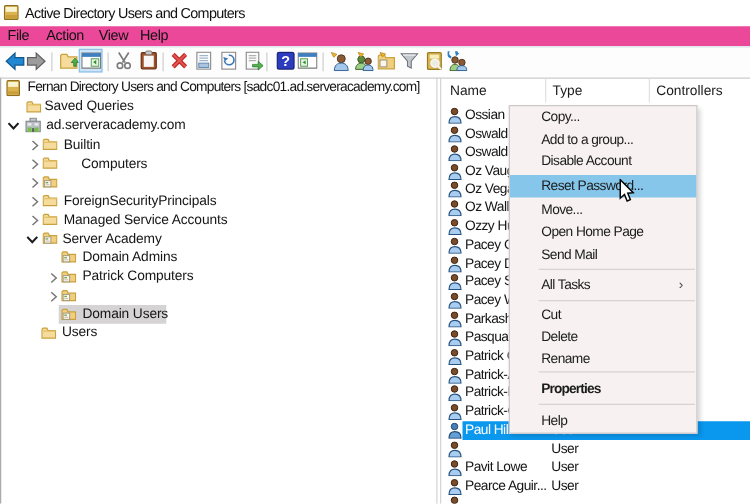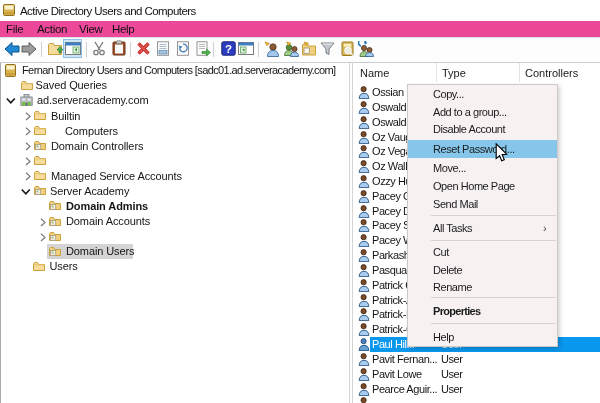--- a/index.html
+++ b/index.html
@@ -205,30 +205,30 @@
     <div class="trow" style="left:0;top:138.64999999999998px;width:349px">
       <svg style="position:absolute;left:24px;top:3.5px" width="8" height="9" viewBox="0 0 8 9">
         <path d="M2 0.8 L6 4.4 L2 8" fill="none" stroke="#777777" stroke-width="1.2"></path>
       </svg>
       <svg style="position:absolute;left:34px;top:1.5px" width="12" height="11" viewBox="0 0 12 11">
         <path d="M0.5 2.5 L0.5 9.5 L11.5 9.5 L11.5 3.5 L5.5 3.5 L4.5 1.5 L1.5 1.5 Z" fill="#f0cf7e" stroke="#c9a23e" stroke-width="1"></path>
         <rect x="1.5" y="4.5" width="5.2" height="5" fill="#fdfaf0" stroke="#a39a80" stroke-width="0.8"></rect>
         <rect x="2.4" y="5.6" width="2.2" height="1.1" fill="#7fa35c"></rect>
         <rect x="2.4" y="7.4" width="3.2" height="0.9" fill="#c9c2a9"></rect>
       </svg>
-      <span style="position:absolute;left:51px;top:0;">Domain Controllers</span>
     </div>
     <div class="trow" style="left:0;top:153.72px;width:349px">
       <svg style="position:absolute;left:24px;top:3.5px" width="8" height="9" viewBox="0 0 8 9">
         <path d="M2 0.8 L6 4.4 L2 8" fill="none" stroke="#777777" stroke-width="1.2"></path>
       </svg>
       <svg style="position:absolute;left:34px;top:1.5px" width="12" height="11" viewBox="0 0 12 11">
         <path d="M0.5 2.5 L0.5 9.5 L11.5 9.5 L11.5 3.5 L5.5 3.5 L4.5 1.5 L1.5 1.5 Z" fill="#f5dc9c" stroke="#c9a23e" stroke-width="1"></path>
         <path d="M0.5 3.8 L11.5 3.8" stroke="#e4c06a" stroke-width="1"></path>
       </svg>
+      <span style="position:absolute;left:51px;top:0;">ForeignSecurityPrincipals</span>
     </div>
     <div class="trow" style="left:0;top:168.79000000000002px;width:349px">
       <svg style="position:absolute;left:24px;top:3.5px" width="8" height="9" viewBox="0 0 8 9">
         <path d="M2 0.8 L6 4.4 L2 8" fill="none" stroke="#777777" stroke-width="1.2"></path>
       </svg>
       <svg style="position:absolute;left:34px;top:1.5px" width="12" height="11" viewBox="0 0 12 11">
         <path d="M0.5 2.5 L0.5 9.5 L11.5 9.5 L11.5 3.5 L5.5 3.5 L4.5 1.5 L1.5 1.5 Z" fill="#f5dc9c" stroke="#c9a23e" stroke-width="1"></path>
         <path d="M0.5 3.8 L11.5 3.8" stroke="#e4c06a" stroke-width="1"></path>
       </svg>
       <span style="position:absolute;left:51px;top:0;">Managed Service Accounts</span>
@@ -245,33 +245,33 @@
       </svg>
       <span style="position:absolute;left:50px;top:0;">Server Academy</span>
     </div>
     <div class="trow" style="left:0;top:198.93px;width:349px">
       <svg style="position:absolute;left:49px;top:1.5px" width="12" height="11" viewBox="0 0 12 11">
         <path d="M0.5 2.5 L0.5 9.5 L11.5 9.5 L11.5 3.5 L5.5 3.5 L4.5 1.5 L1.5 1.5 Z" fill="#f0cf7e" stroke="#c9a23e" stroke-width="1"></path>
         <rect x="1.5" y="4.5" width="5.2" height="5" fill="#fdfaf0" stroke="#a39a80" stroke-width="0.8"></rect>
         <rect x="2.4" y="5.6" width="2.2" height="1.1" fill="#7fa35c"></rect>
         <rect x="2.4" y="7.4" width="3.2" height="0.9" fill="#c9c2a9"></rect>
       </svg>
-      <span style="position:absolute;left:66px;top:0;font-weight:bold;">Domain Admins</span>
+      <span style="position:absolute;left:66px;top:0;">Domain Admins</span>
     </div>
     <div class="trow" style="left:0;top:214px;width:349px">
       <svg style="position:absolute;left:39px;top:3.5px" width="8" height="9" viewBox="0 0 8 9">
         <path d="M2 0.8 L6 4.4 L2 8" fill="none" stroke="#777777" stroke-width="1.2"></path>
       </svg>
       <svg style="position:absolute;left:49px;top:1.5px" width="12" height="11" viewBox="0 0 12 11">
         <path d="M0.5 2.5 L0.5 9.5 L11.5 9.5 L11.5 3.5 L5.5 3.5 L4.5 1.5 L1.5 1.5 Z" fill="#f0cf7e" stroke="#c9a23e" stroke-width="1"></path>
         <rect x="1.5" y="4.5" width="5.2" height="5" fill="#fdfaf0" stroke="#a39a80" stroke-width="0.8"></rect>
         <rect x="2.4" y="5.6" width="2.2" height="1.1" fill="#7fa35c"></rect>
         <rect x="2.4" y="7.4" width="3.2" height="0.9" fill="#c9c2a9"></rect>
       </svg>
-      <span style="position:absolute;left:66px;top:0;">Domain Accounts</span>
+      <span style="position:absolute;left:66px;top:0;">Patrick Computers</span>
     </div>
     <div class="trow" style="left:0;top:229.07px;width:349px">
       <svg style="position:absolute;left:39px;top:3.5px" width="8" height="9" viewBox="0 0 8 9">
         <path d="M2 0.8 L6 4.4 L2 8" fill="none" stroke="#777777" stroke-width="1.2"></path>
       </svg>
       <svg style="position:absolute;left:49px;top:1.5px" width="12" height="11" viewBox="0 0 12 11">
         <path d="M0.5 2.5 L0.5 9.5 L11.5 9.5 L11.5 3.5 L5.5 3.5 L4.5 1.5 L1.5 1.5 Z" fill="#f0cf7e" stroke="#c9a23e" stroke-width="1"></path>
         <rect x="1.5" y="4.5" width="5.2" height="5" fill="#fdfaf0" stroke="#a39a80" stroke-width="0.8"></rect>
         <rect x="2.4" y="5.6" width="2.2" height="1.1" fill="#7fa35c"></rect>
         <rect x="2.4" y="7.4" width="3.2" height="0.9" fill="#c9c2a9"></rect>
@@ -446,21 +446,20 @@
         <path d="M1.2 12.6 C1.2 8.9 3.3 7.3 6 7.3 C8.7 7.3 10.8 8.9 10.8 12.6 Z" fill="#64a0d4" stroke="#1f4977" stroke-width="0.9"></path>
       </svg>
       <span class="nm">Paul Hil...</span>
       <span class="tp" style="color:#e4f2fc">User</span>
     </div>
     <div class="lrow" style="top:351.86px">
       <svg class="usr" width="12" height="13" viewBox="0 0 12 13">
         <circle cx="5.6" cy="3.2" r="2.6" fill="#7c4c28" stroke="#3a2312" stroke-width="0.8"></circle>
         <path d="M1.2 12.6 C1.2 8.9 3.3 7.3 6 7.3 C8.7 7.3 10.8 8.9 10.8 12.6 Z" fill="#a8cdf0" stroke="#26527f" stroke-width="0.9"></path>
       </svg>
-      <span class="nm">Pavit Fernan...</span>
       <span class="tp">User</span>
     </div>
     <div class="lrow" style="top:366.67999999999995px">
       <svg class="usr" width="12" height="13" viewBox="0 0 12 13">
         <circle cx="5.6" cy="3.2" r="2.6" fill="#7c4c28" stroke="#3a2312" stroke-width="0.8"></circle>
         <path d="M1.2 12.6 C1.2 8.9 3.3 7.3 6 7.3 C8.7 7.3 10.8 8.9 10.8 12.6 Z" fill="#a8cdf0" stroke="#26527f" stroke-width="0.9"></path>
       </svg>
       <span class="nm">Pavit Lowe</span>
       <span class="tp">User</span>
     </div>

